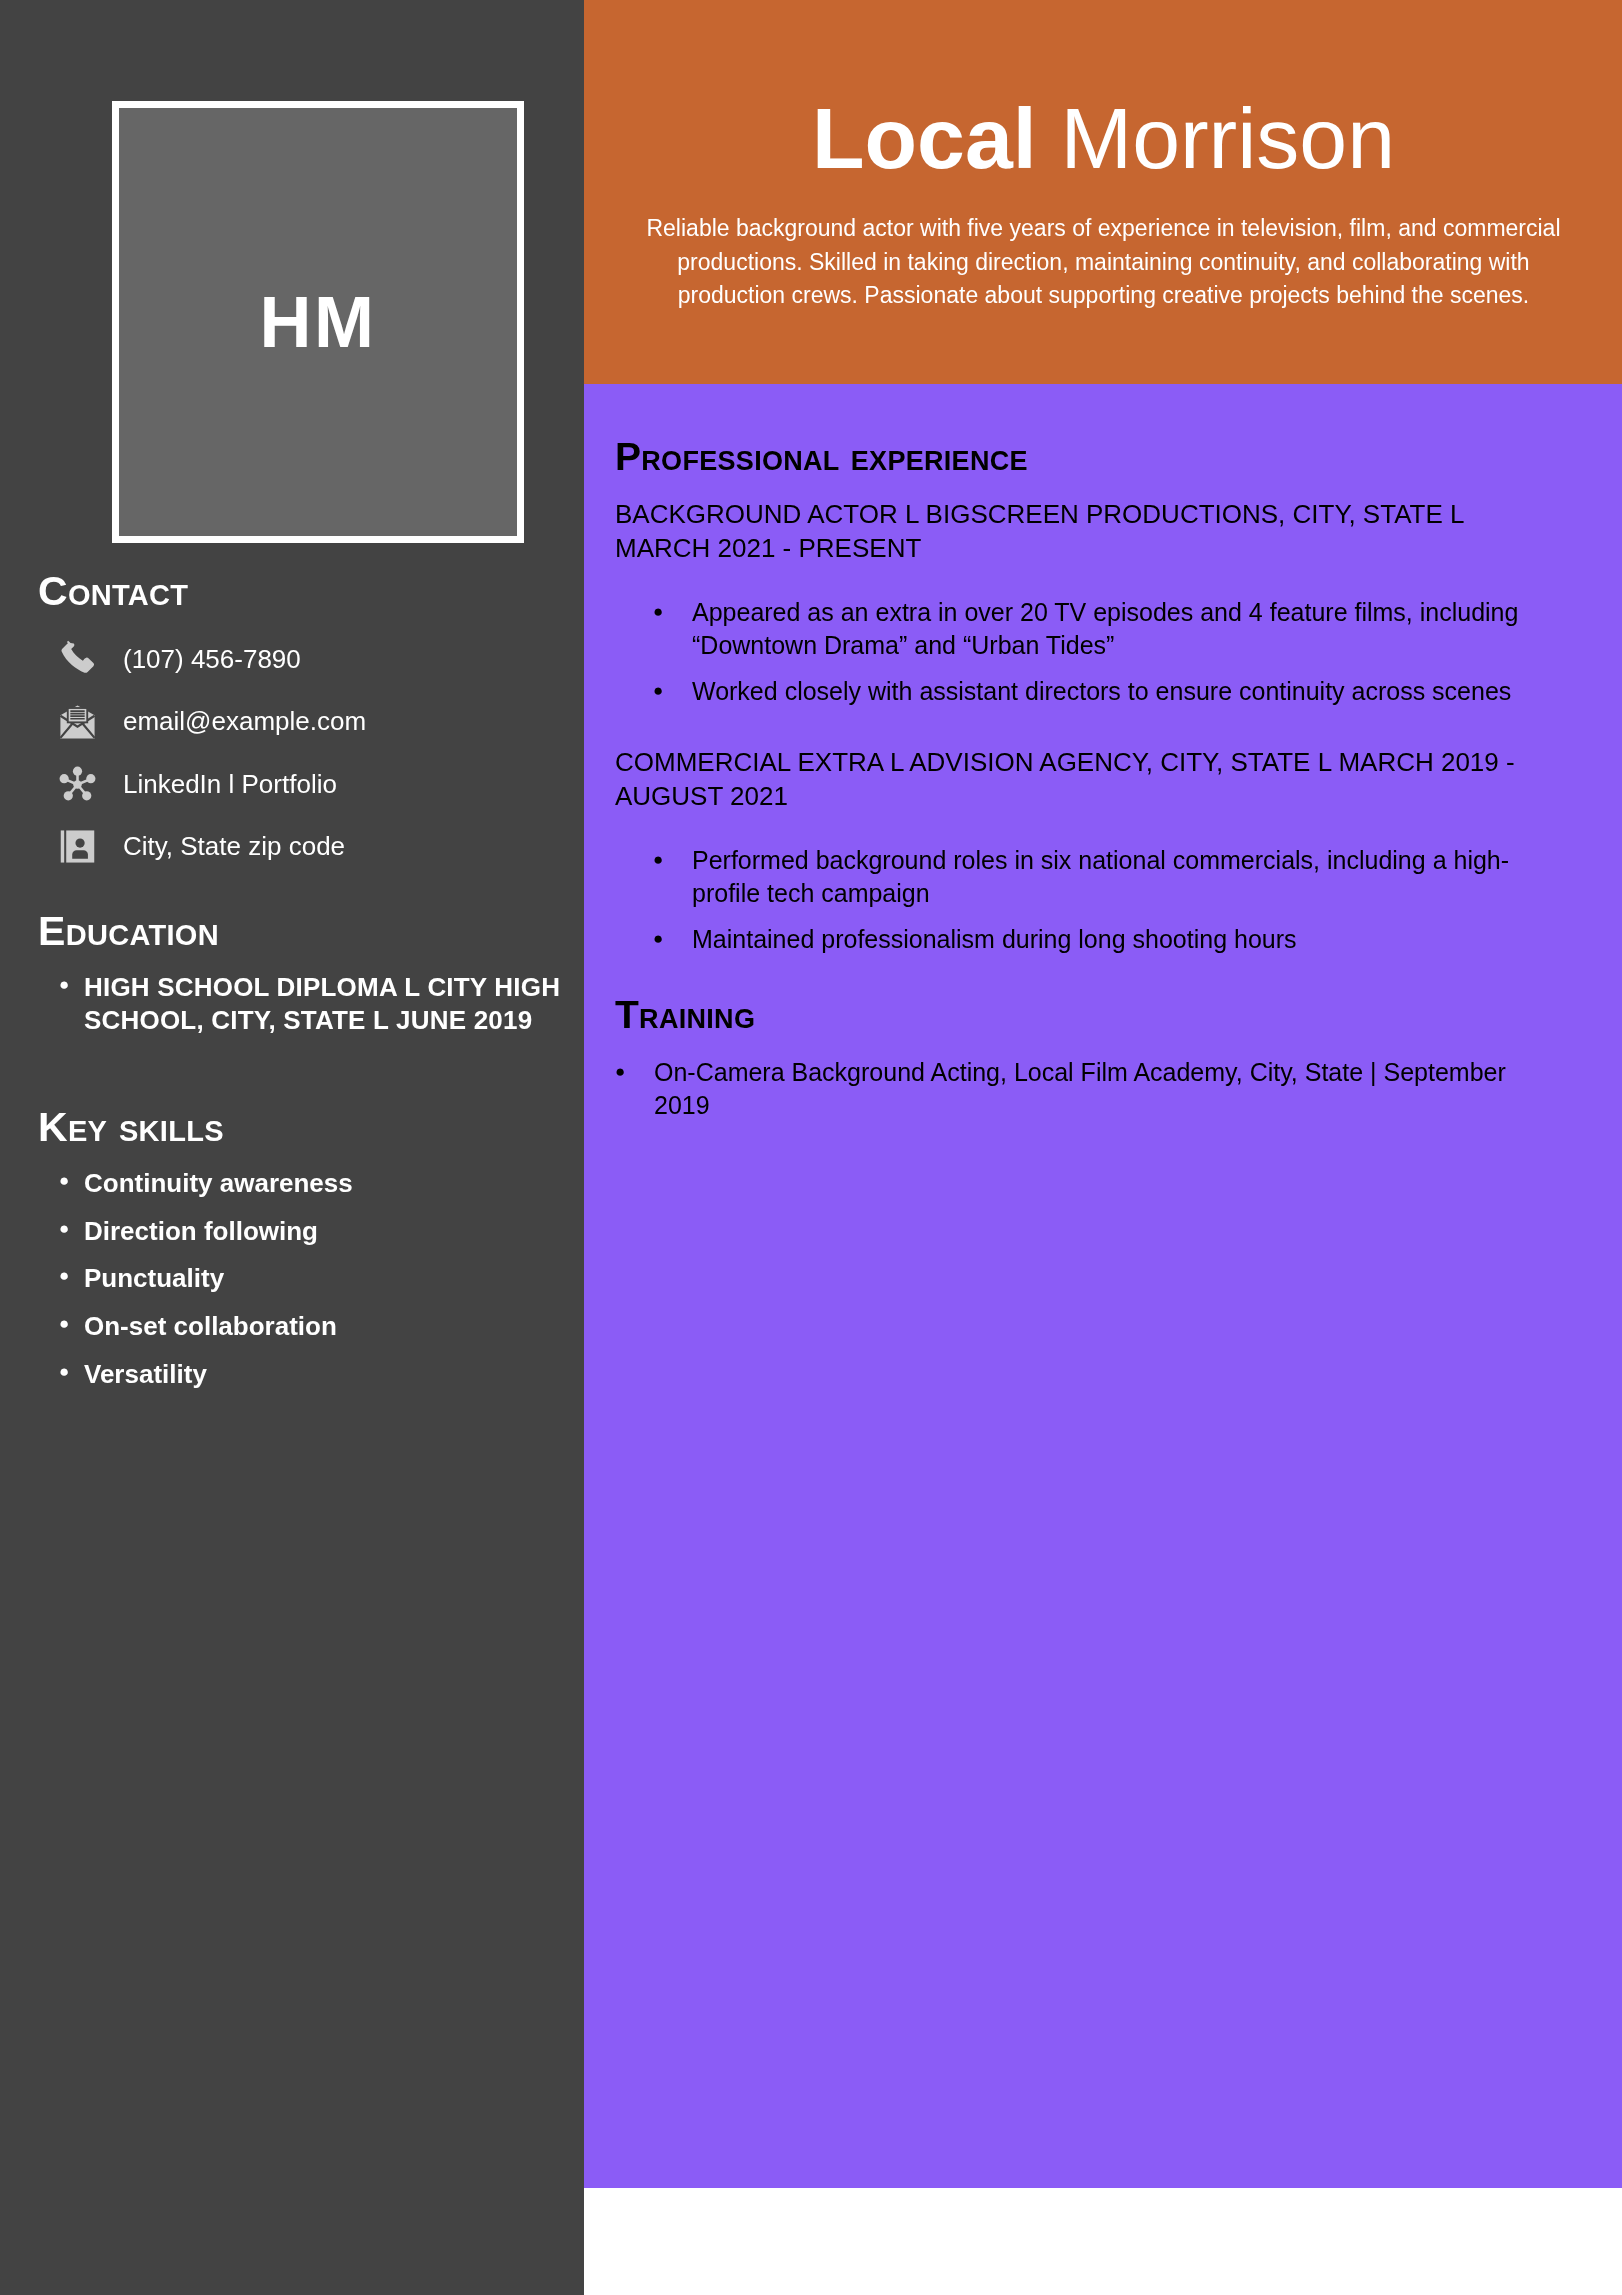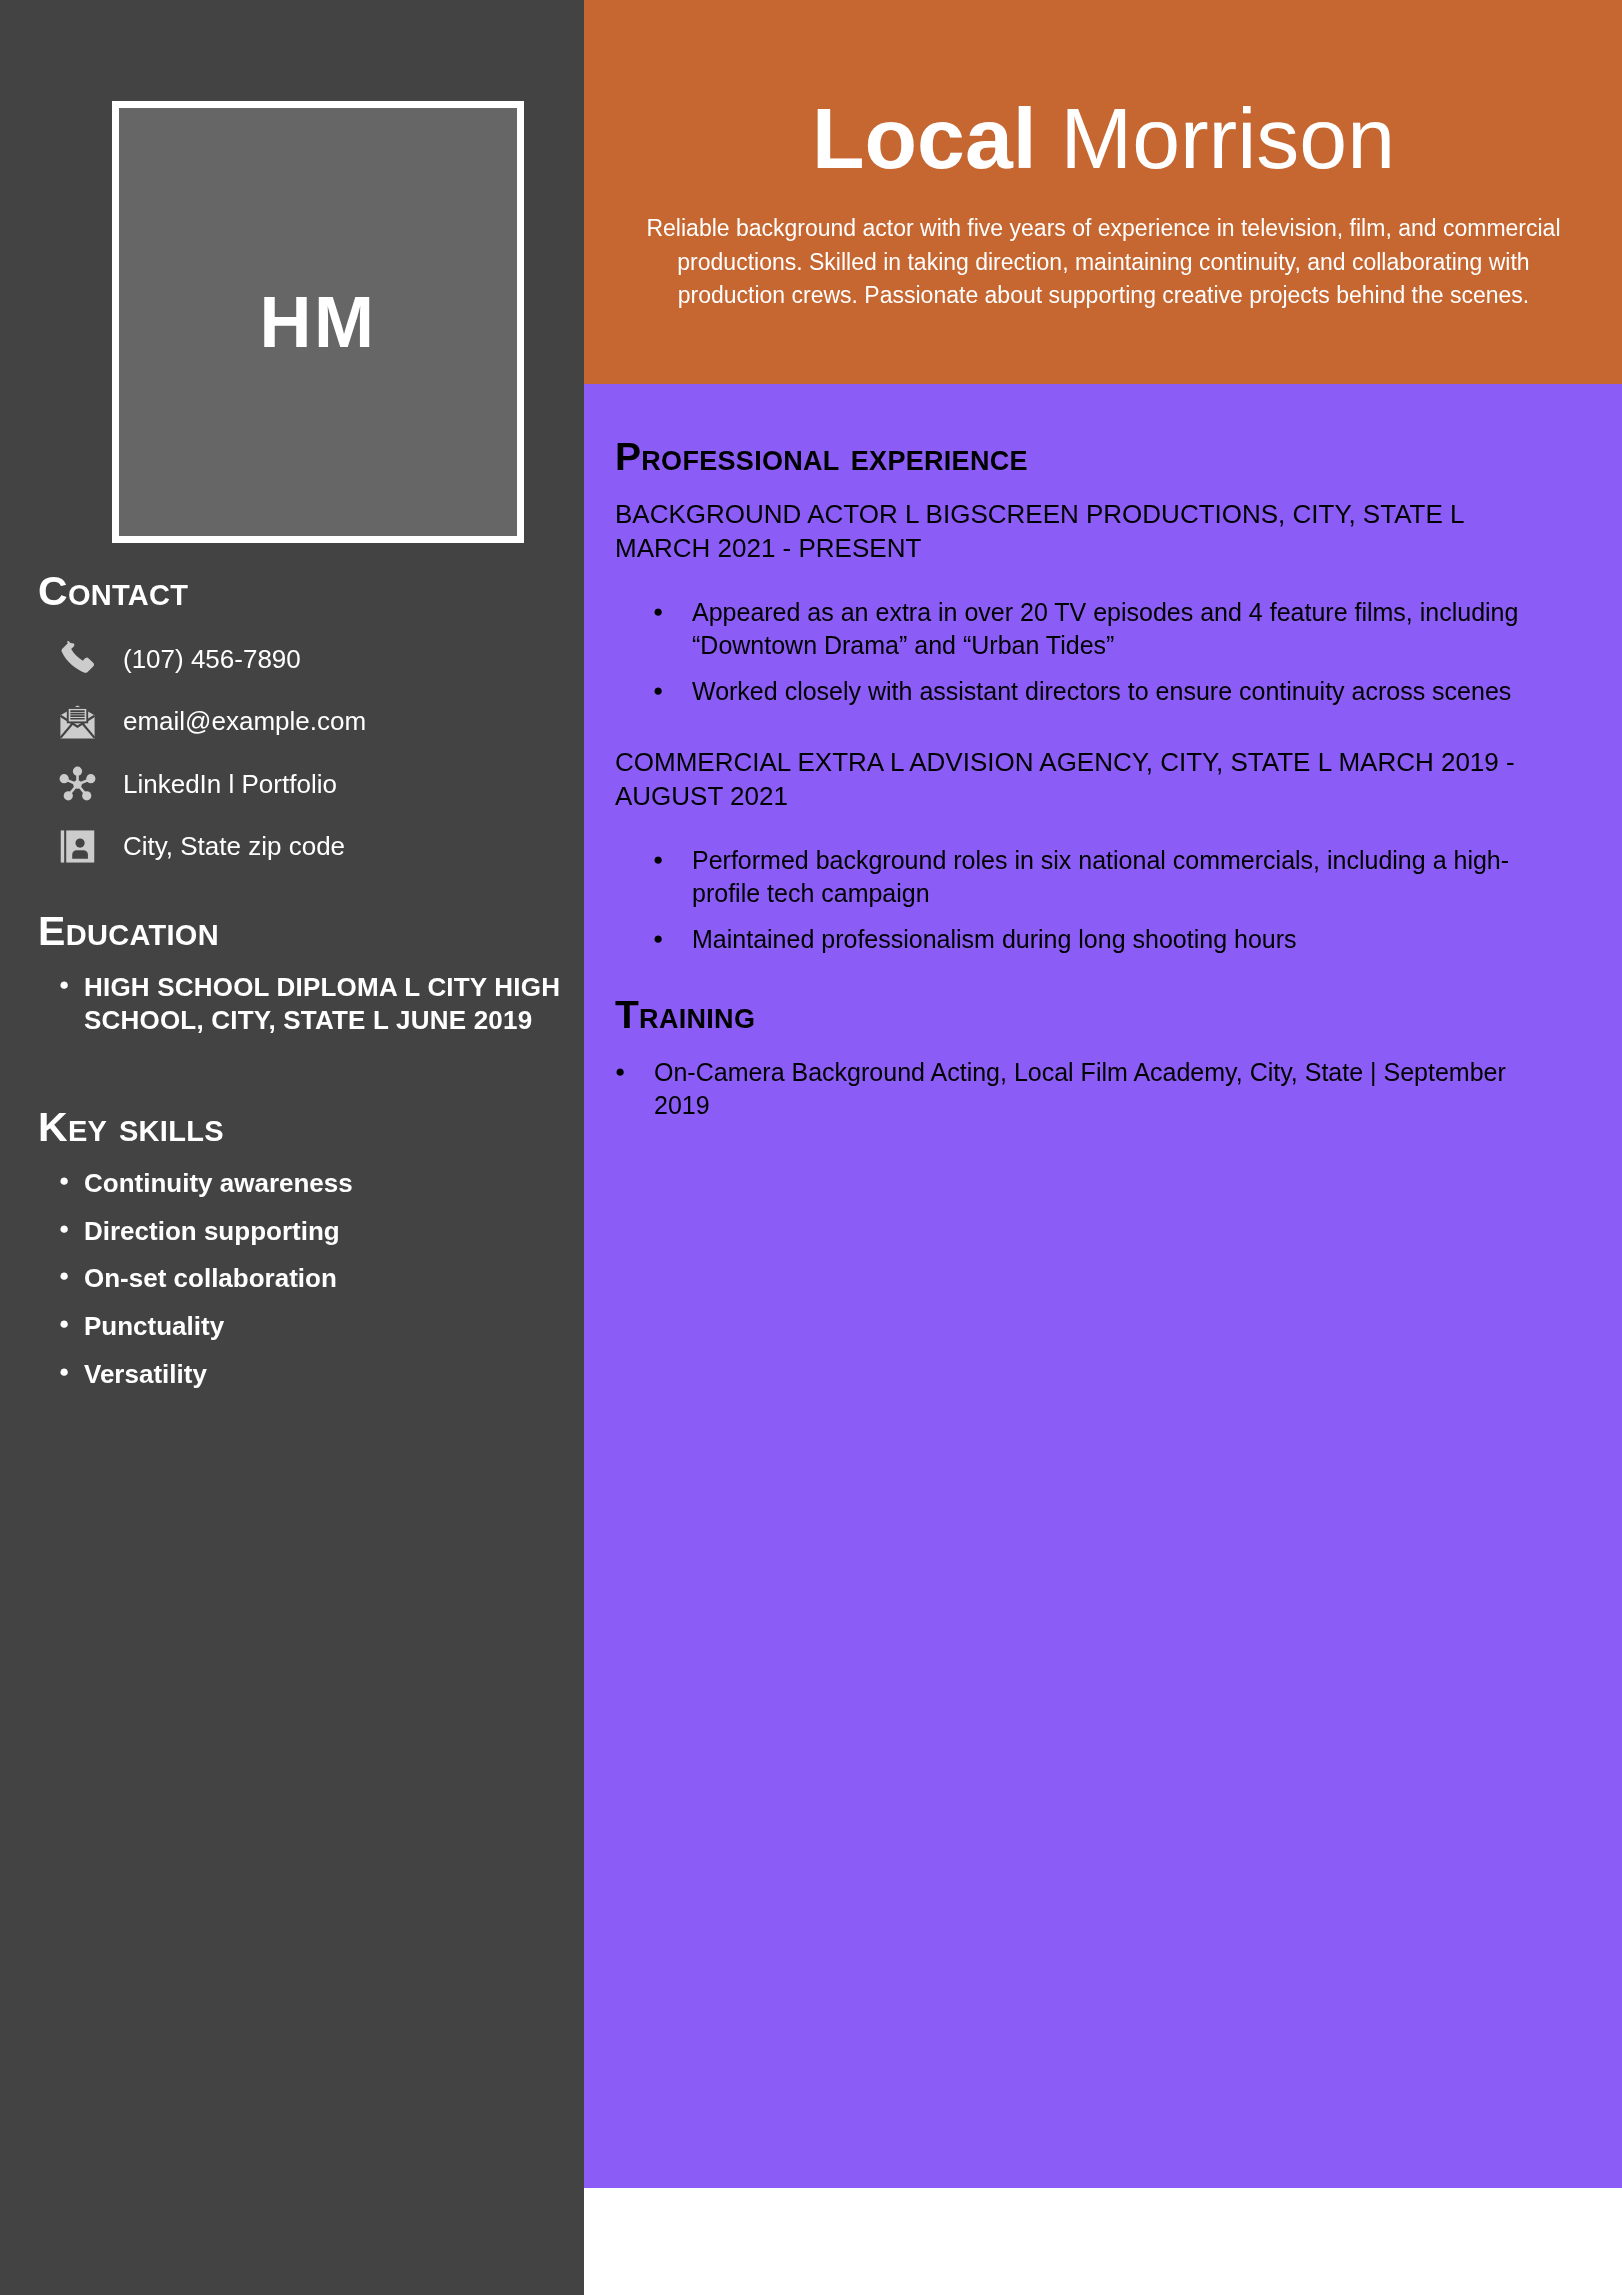--- a/index.html
+++ b/index.html
@@ -288,23 +288,23 @@
       <h2 class="side-heading">Education</h2>
       <ul class="side-bullets">
         <li class="edu-item">HIGH SCHOOL DIPLOMA l CITY HIGH SCHOOL, CITY, STATE l JUNE 2019</li>
       </ul>
     </div>
 
     <div class="side-section" style="top:1105px;">
       <h2 class="side-heading">Key skills</h2>
       <ul class="side-bullets">
         <li class="skill-item">Continuity awareness</li>
-        <li class="skill-item">Direction supporting</li>
+        <li class="skill-item">Direction following</li>
+        <li class="skill-item">Punctuality</li>
         <li class="skill-item">On-set collaboration</li>
-        <li class="skill-item">Punctuality</li>
         <li class="skill-item">Versatility</li>
       </ul>
     </div>
 
   </div>
 
   <div class="header-band">
     <h1 class="full-name"><span class="name-first">Local</span><span class="name-last"> Morrison</span></h1>
     <p class="summary">Reliable background actor with five years of experience in television, film, and commercial productions. Skilled in taking direction, maintaining continuity, and collaborating with production crews. Passionate about supporting creative projects behind the scenes.</p>
   </div>

